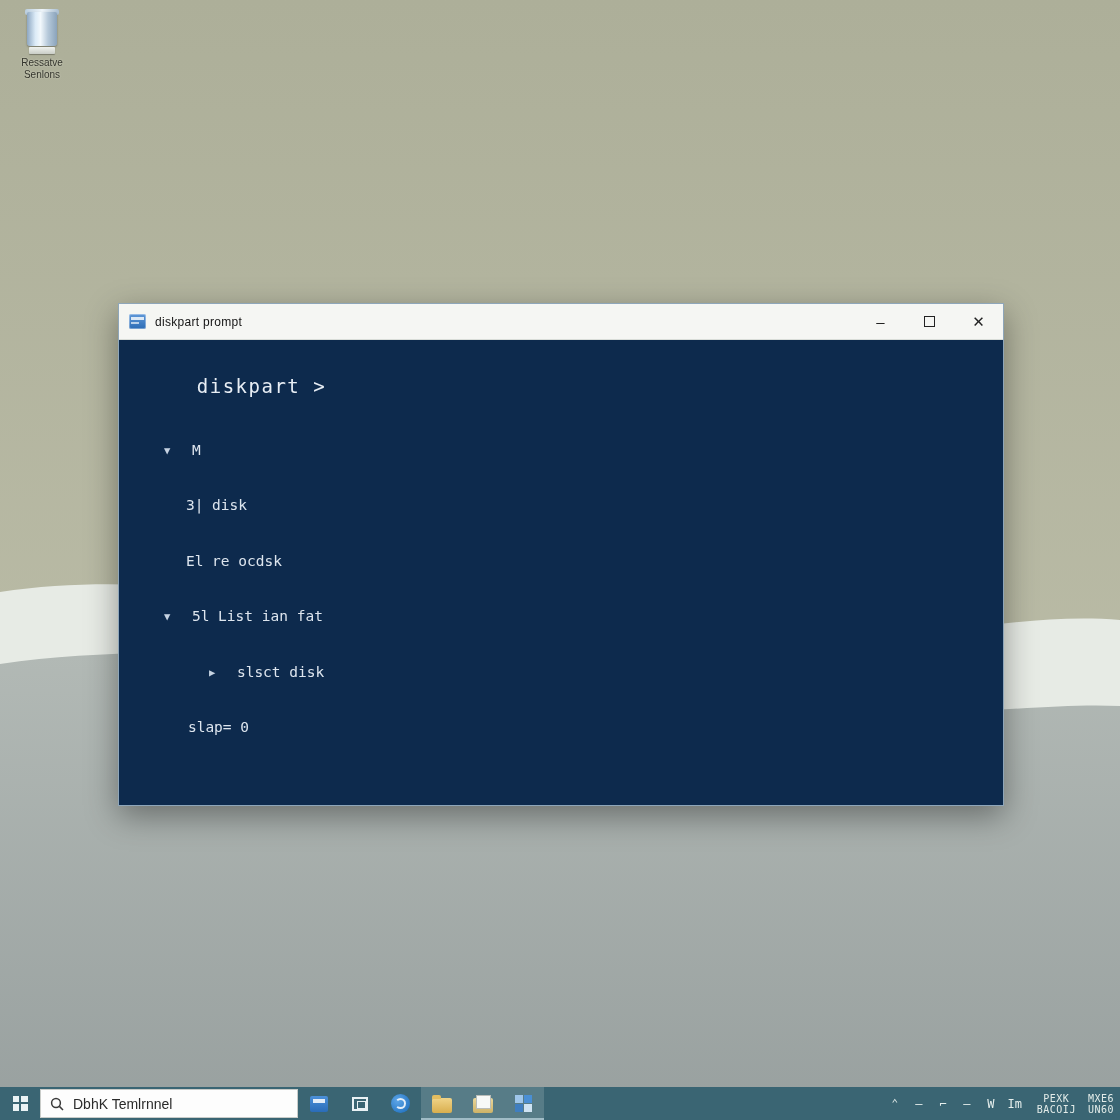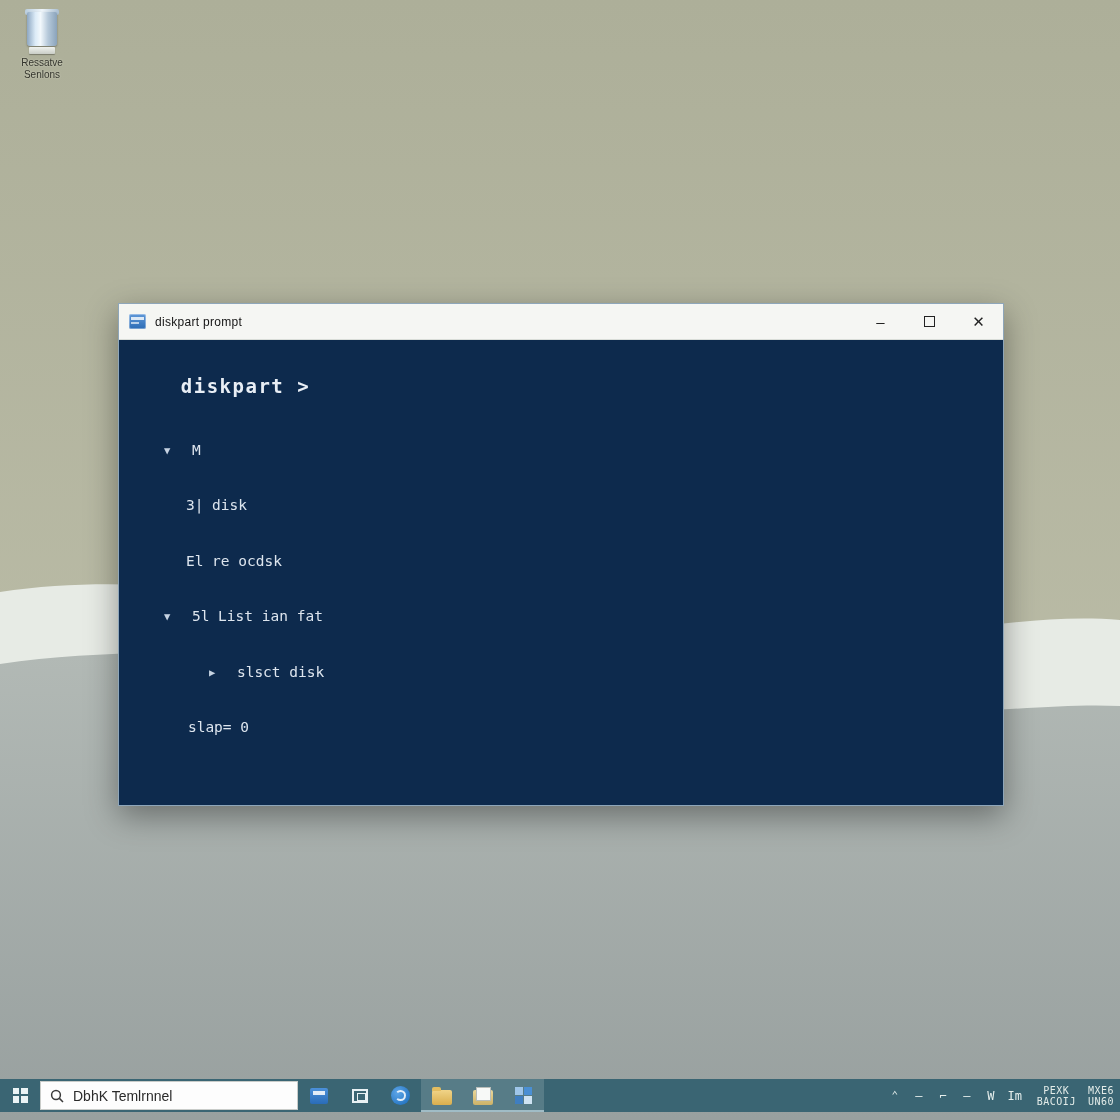--- a/index.html
+++ b/index.html
@@ -33,28 +33,28 @@
   .title-text { font-size:12px; color:#141414; letter-spacing:.3px; }
   .win-controls { margin-left:auto; display:flex; height:100%; }
   .win-btn { width:49px; height:100%; display:flex; align-items:center; justify-content:center;
     font-size:15px; color:#222; cursor:pointer; }
   .max-box { width:11px; height:11px; border:1.5px solid #222; display:block; }
 
   
   .terminal { position:absolute; top:37px; left:0; right:0; bottom:0; background:#0d2a4d;
     font-family:"DejaVu Sans Mono", monospace; color:#dde5ee; padding-top:9px; overflow:hidden; }
   .t-line { position:relative; line-height:18.5px; font-size:14.5px; white-space:pre; }
-  .t-line.prompt { font-size:19px; line-height:24px; letter-spacing:1.5px; font-weight:bold; color:#e8eef5; }
+  .t-line.prompt { font-size:19px; line-height:24px; letter-spacing:1.5px; font-weight:normal; color:#e8eef5;margin-left:16px; }
   .t-line.gap { margin-top:9px; }
   .ind-0 { padding-left:10px; } .ind-1 { padding-left:32px; }
   .ind-2 { padding-left:55px; } .ind-3 { padding-left:34px; }
   .t-marker { display:inline-block; width:28px; font-size:10.5px; color:#c6d3e2; vertical-align:1px; }
 
   
-  .taskbar { position:absolute; left:0; right:0; bottom:8px; height:33px; background:#3a6573; z-index:10;
+  .taskbar { position:absolute; left:0; right:0; bottom:0; height:33px; background:#3a6573; z-index:10;
     display:flex; align-items:center; }
   .start-button { width:40px; height:100%; display:flex; align-items:center; justify-content:center; cursor:pointer; }
   .start-logo { width:15px; height:15px; display:grid; grid-template-columns:6px 7px; grid-template-rows:6px 7px; gap:2px; }
   .start-logo span { background:#eaf3f5; display:block; }
   .search-box { width:258px; height:29px; background:#fdfdfd; display:flex; align-items:center;
     padding-left:9px; border:1px solid #c9ccc9; }
   .search-box svg { flex:0 0 auto; }
   .search-text { margin-left:9px; font-size:14px; color:#2a2a2a; }
   .tb-apps { display:flex; height:100%; }
   .tb-app { width:41px; height:100%; display:flex; align-items:center; justify-content:center; cursor:pointer; }

